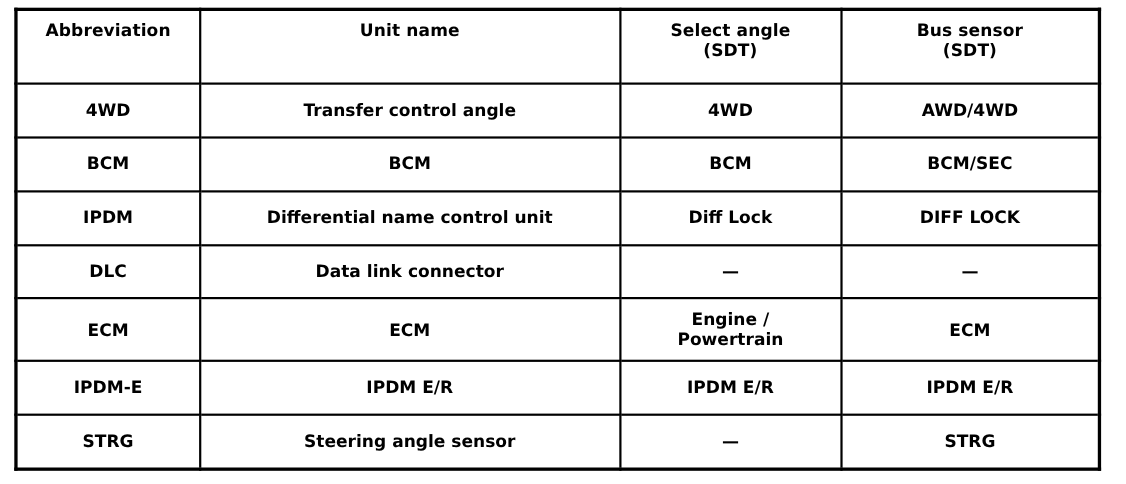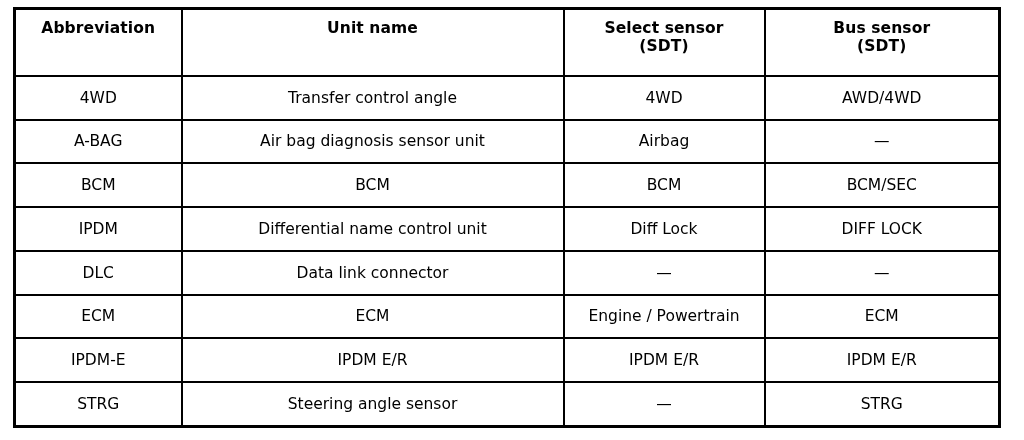--- a/index.html
+++ b/index.html
@@ -55,21 +55,21 @@
     letter-spacing: 0.1px;
     height: 55px;
     vertical-align: top;
     padding-top: 9px;
   }
   table.unit-table thead th .hdr-line {
     display: block;
   }
 
   table.unit-table tbody td {
-    font-weight: normal;
+    font-weight: bold;
     font-size: 15.5px;
     height: 31px;
   }
 
   table.unit-table tbody tr.row-tall td {
     height: 62px;
   }
 
   .cell-text {
     display: block;
@@ -94,21 +94,21 @@
     </colgroup>
     <thead>
       <tr>
         <th>
           <span class="hdr-line">Abbreviation</span>
         </th>
         <th>
           <span class="hdr-line">Unit name</span>
         </th>
         <th>
-          <span class="hdr-line">Select sensor</span>
+          <span class="hdr-line">Select angle</span>
           <span class="hdr-line">(SDT)</span>
         </th>
         <th>
           <span class="hdr-line">Bus sensor</span>
           <span class="hdr-line">(SDT)</span>
         </th>
       </tr>
     </thead>
     <tbody id="table-body">
         <tr>
@@ -120,34 +120,20 @@
           </td>
           <td>
             <span class="cell-text">4WD</span>
           </td>
           <td>
             <span class="cell-text">AWD/4WD</span>
           </td>
         </tr>
         <tr>
           <td>
-            <span class="cell-text">A-BAG</span>
-          </td>
-          <td>
-            <span class="cell-text">Air bag diagnosis sensor unit</span>
-          </td>
-          <td>
-            <span class="cell-text">Airbag</span>
-          </td>
-          <td>
-            <span class="cell-text">—</span>
-          </td>
-        </tr>
-        <tr>
-          <td>
             <span class="cell-text">BCM</span>
           </td>
           <td>
             <span class="cell-text">BCM</span>
           </td>
           <td>
             <span class="cell-text">BCM</span>
           </td>
           <td>
             <span class="cell-text">BCM/SEC</span>

